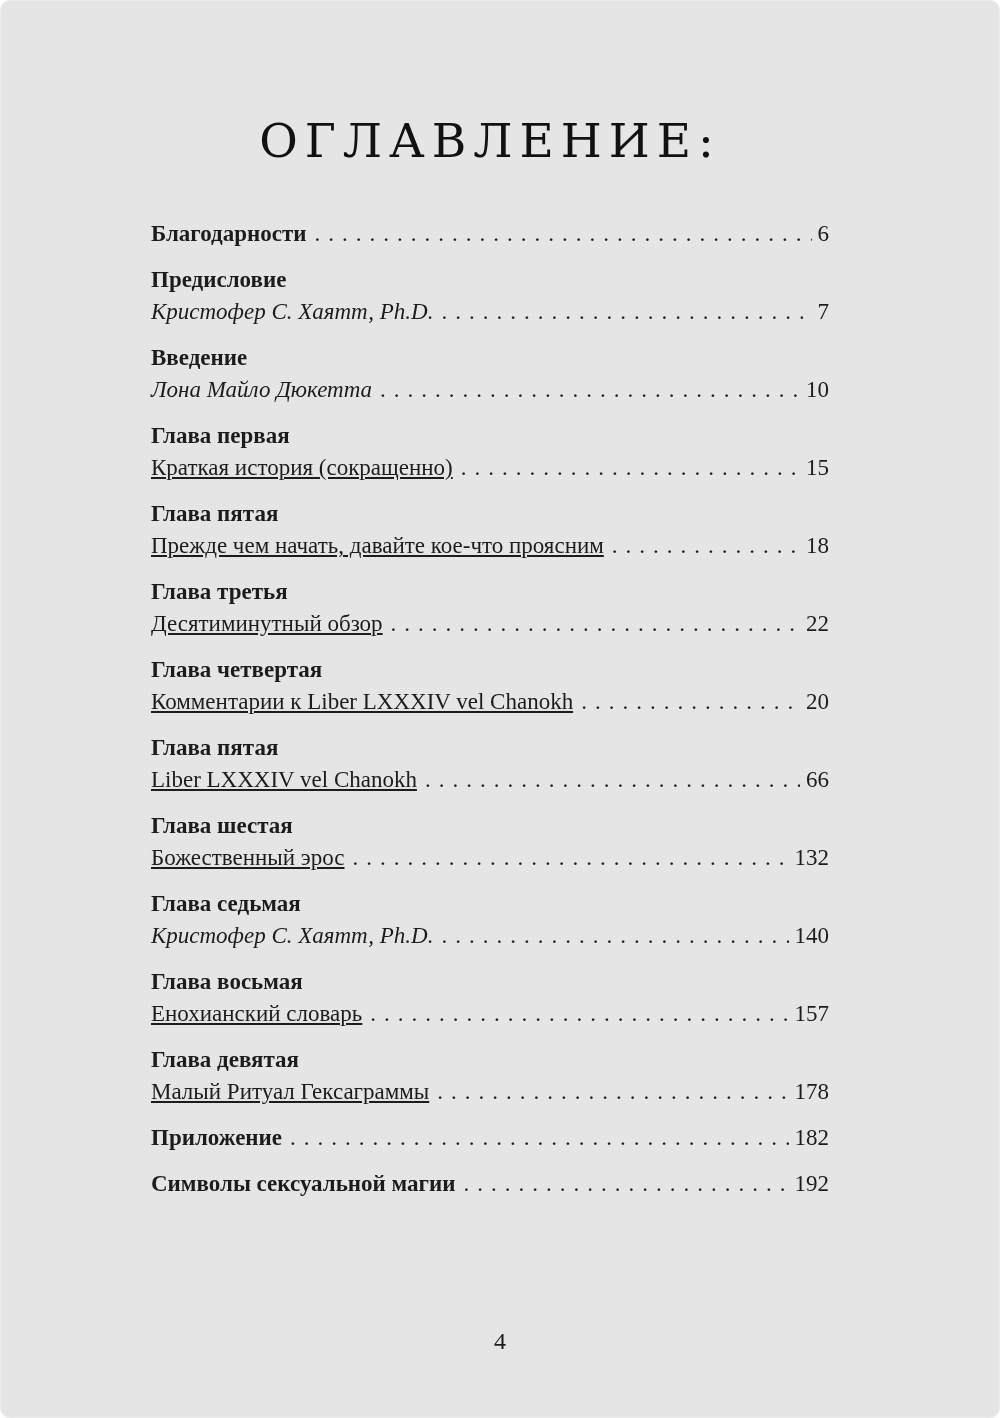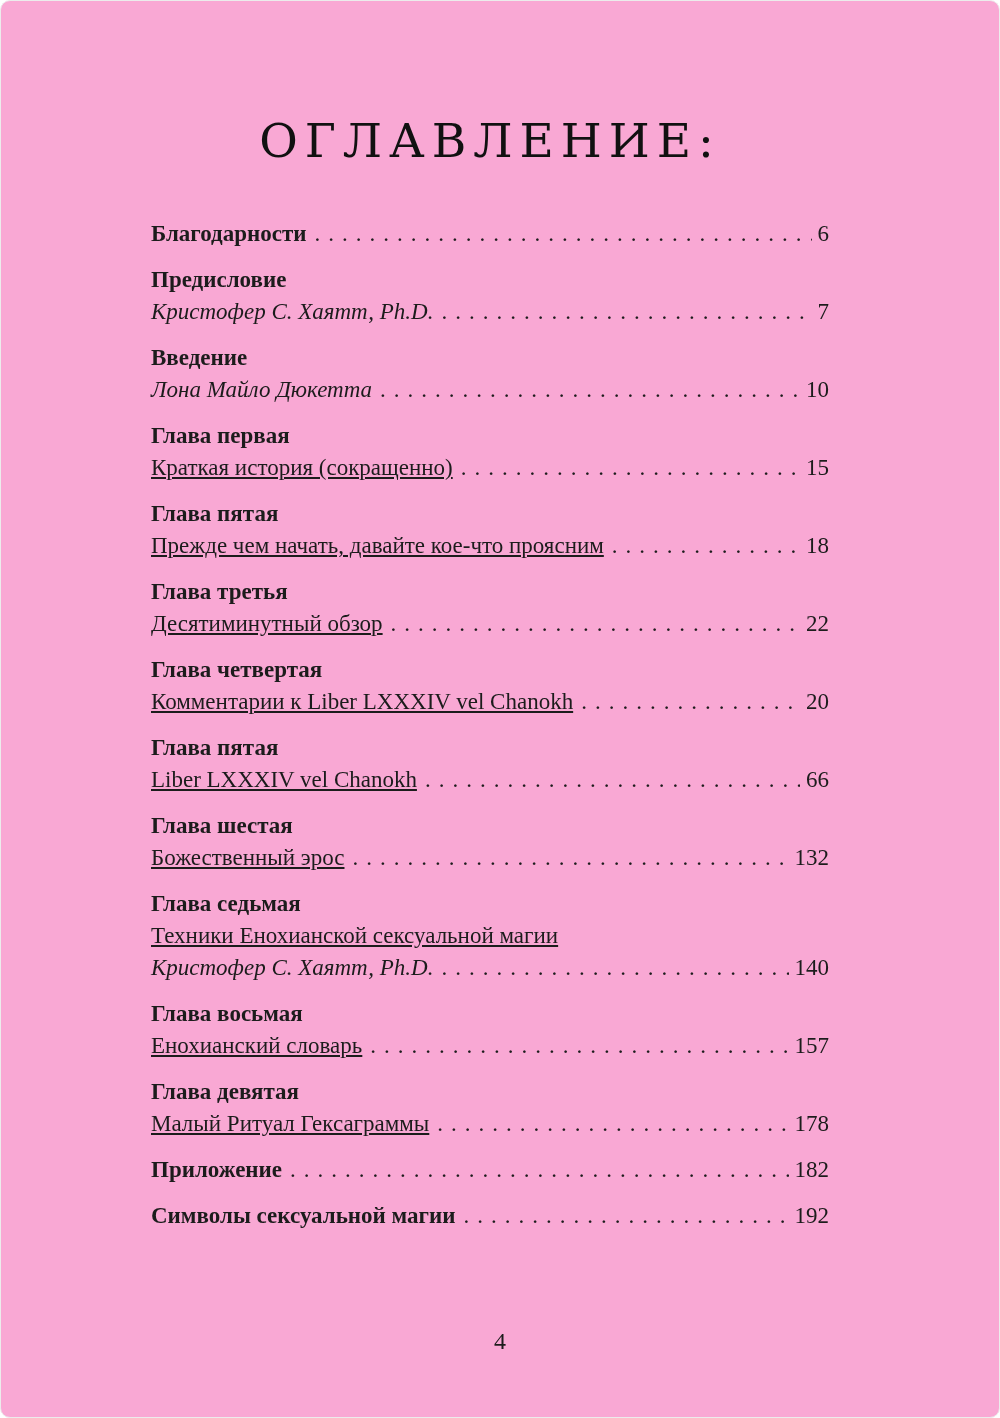--- a/index.html
+++ b/index.html
@@ -2,21 +2,21 @@
 <html lang="ru"><head>
 <meta charset="utf-8">
 <style>
   * { margin: 0; padding: 0; box-sizing: border-box; }
   html, body { background: #ffffff; }
   body { font-family: "Liberation Serif", serif; }
 
   .page {
     width: 1000px;
     height: 1418px;
-    background: #f9a8d4;
+    background: #e5e5e5;
     border: 1px solid #ececec;
     border-radius: 10px;
     position: relative;
     padding: 112px 170px 0 150px;
     color: #1c1c1c;
     overflow: hidden;
   }
 
   .title {
     text-align: center;
@@ -162,23 +162,20 @@
           <span class="line-text regular">Божественный эрос</span>
           <span class="leader"></span>
           <span class="pageno">132</span>
         </div>
       </div>
       <div class="toc-entry">
         <div class="toc-line">
           <span class="line-text bold">Глава седьмая</span>
         </div>
         <div class="toc-line">
-          <span class="line-text regular">Техники Енохианской сексуальной магии</span>
-        </div>
-        <div class="toc-line">
           <span class="line-text italic">Кристофер С. Хаятт, Ph.D.</span>
           <span class="leader"></span>
           <span class="pageno">140</span>
         </div>
       </div>
       <div class="toc-entry">
         <div class="toc-line">
           <span class="line-text bold">Глава восьмая</span>
         </div>
         <div class="toc-line">

